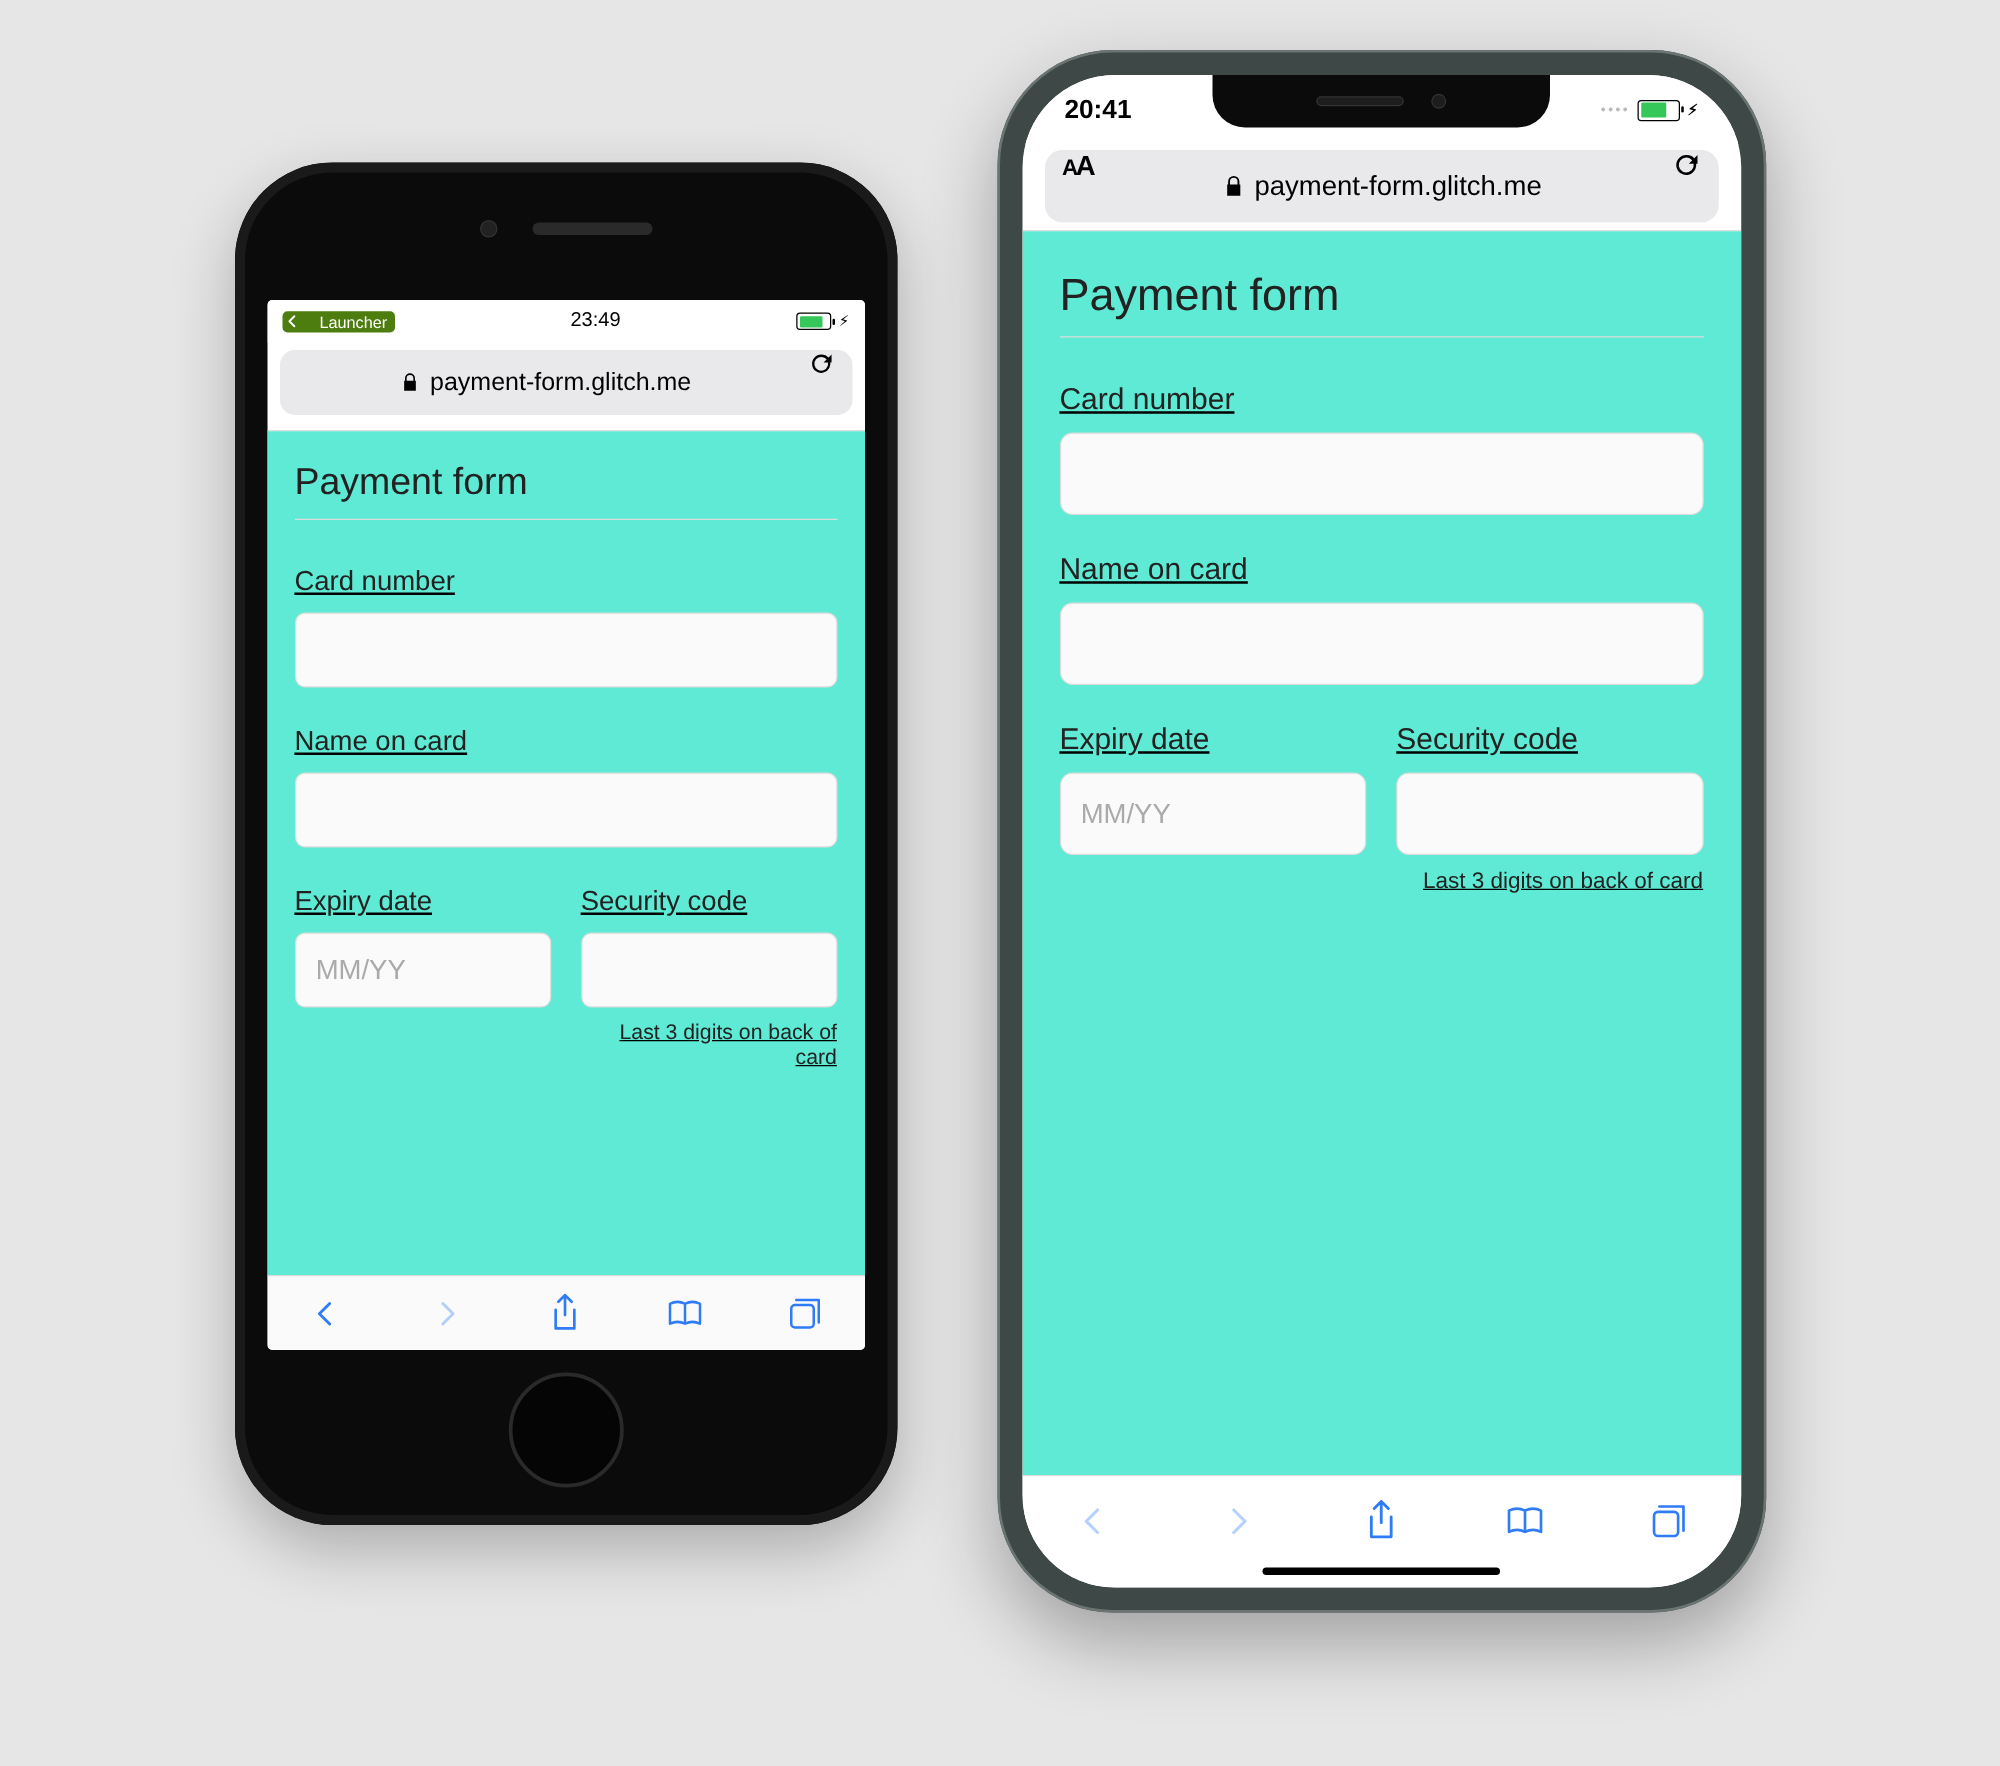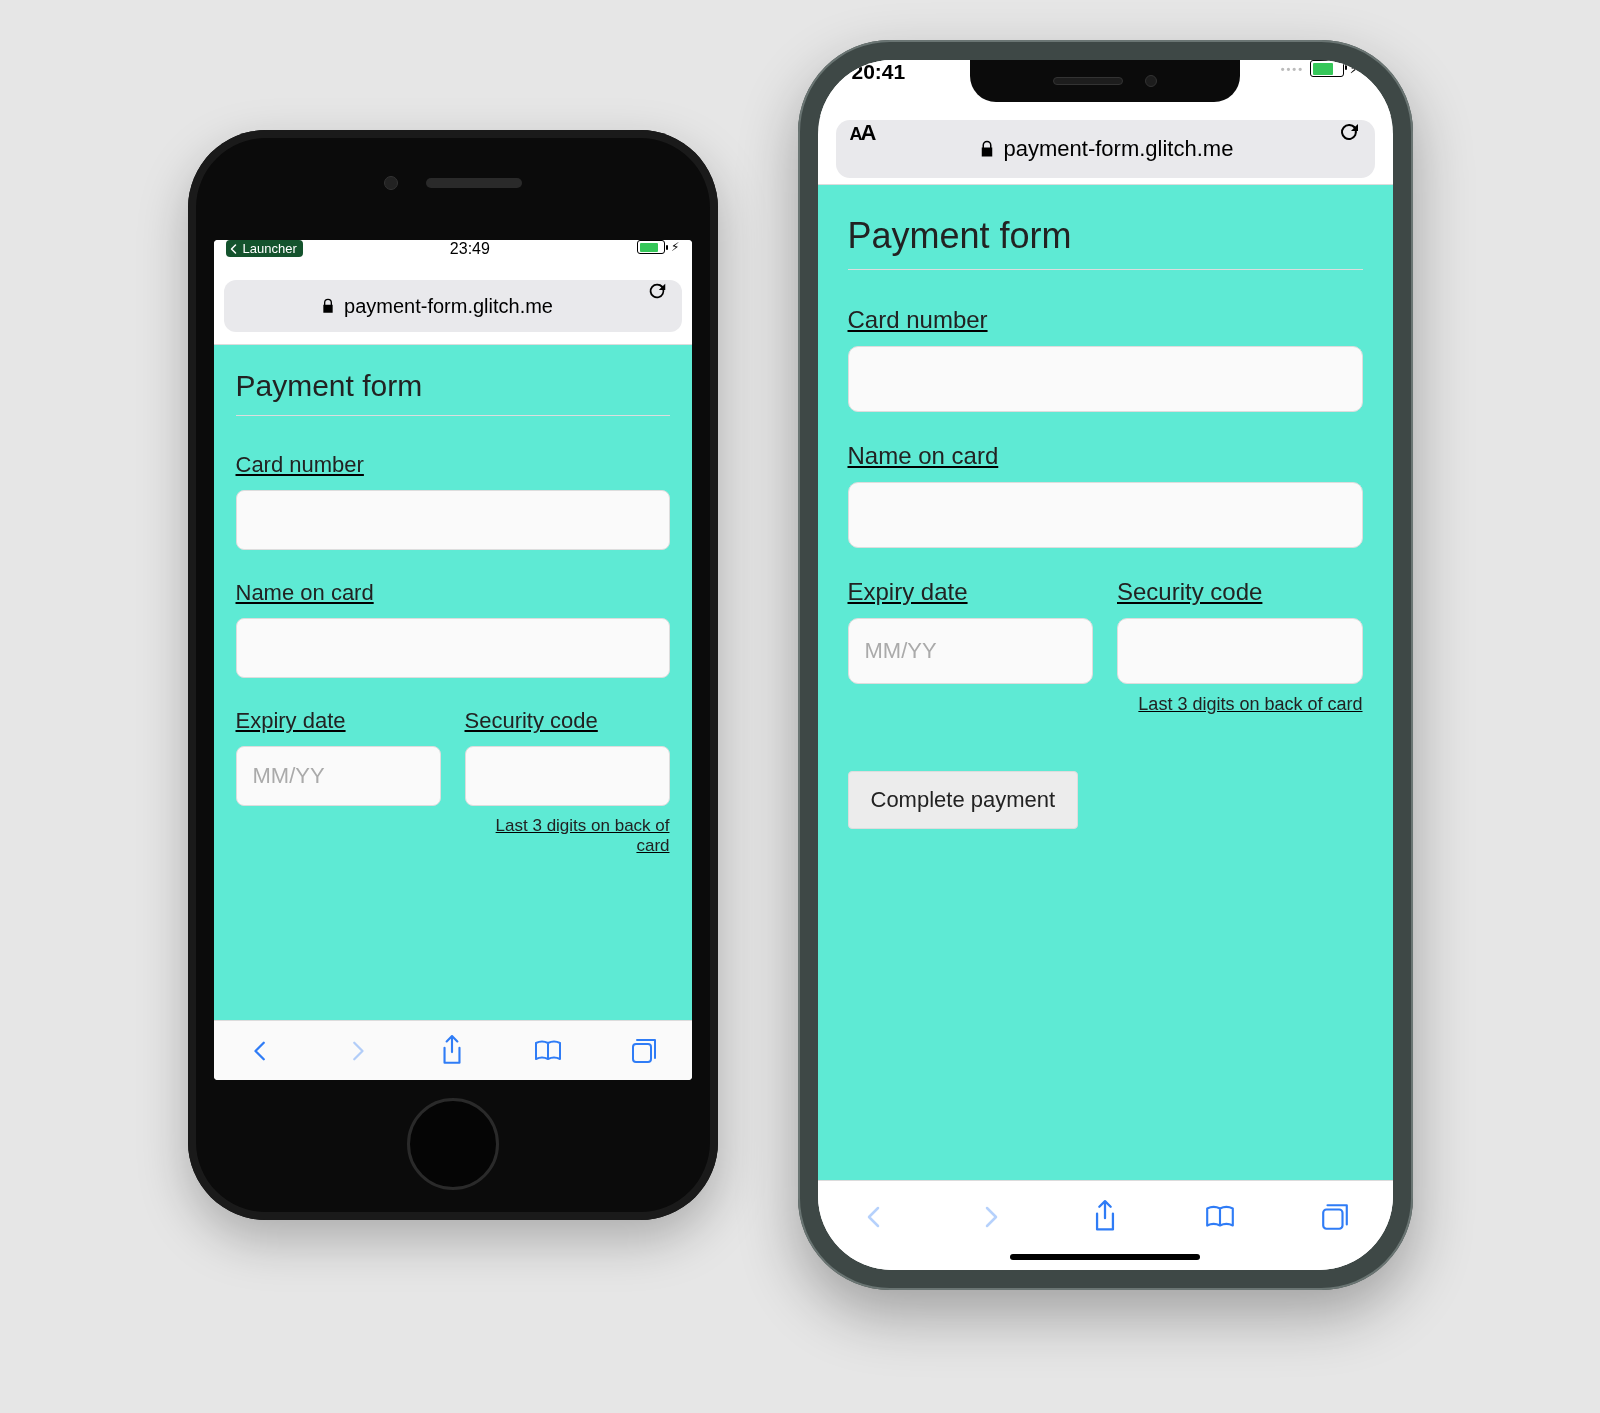--- a/index.html
+++ b/index.html
@@ -70,38 +70,38 @@
     }
     .phone-b .notch .spk { width:70px; height:8px; background:#1d1d1d; border-radius:4px; border:1px solid #333;}
     .phone-b .notch .cam { width:12px; height:12px; background:#1d1d1d; border-radius:50%; border:1px solid #333;}
     .phone-b .home-indicator {
       position:absolute; bottom:10px; left:50%; transform:translateX(-50%);
       width:190px; height:6px; background:#000; border-radius:3px; z-index:5;
     }
 
     
     .status-bar {
-      height: 34px; display:flex; align-items:flex-start; justify-content:space-between;
+      height: 34px; display:flex; align-items:center; justify-content:space-between;
       padding: 0 12px; font-size:16px; font-weight:500; color:#000; background:#fff;
     }
     .status-bar .left, .status-bar .right { display:flex; align-items:center; gap:6px; }
     .status-bar.b { height:56px; padding: 0 34px; font-size:21px; font-weight:600; }
     .battery {
       width:28px; height:14px; border:1.5px solid #000; border-radius:3px; position:relative;
       display:inline-flex; align-items:center; padding:1.5px;
     }
     .battery::after { content:""; position:absolute; right:-4px; top:4px; width:2.5px; height:5px; background:#000; border-radius:1px;}
     .battery .fill { background:#35c759; height:100%; border-radius:1px; }
     .battery.big { width:34px; height:17px; }
     .charge-bolt { font-size:12px; color:#000; }
     .dots { letter-spacing:2px; color:#bbb; font-size:11px; }
 
     .back-chip{
-      display:inline-flex; align-items:center; gap:3px;
-      background:#14532d; color:#fff; font-size:13px; padding:1px 6px 1px 2px; border-radius:4px;
+      display:inline-flex; align-items:center; gap:16px;
+      background:#4d7c0f; color:#fff; font-size:13px; padding:1px 6px 1px 2px; border-radius:4px;
     }
     .back-chip svg{display:block;}
 
     
     .url-bar {
       margin: 6px 10px; height: 52px; background:#e9e9ec; border-radius:12px;
       display:flex; gap:10px; padding:0 14px;
       font-size:20px; color:#000;
     }
     .url-bar .addr { flex:1; text-align:center; display:flex; align-items:center; justify-content:center; gap:8px; }
@@ -303,21 +303,20 @@
           <label>Expiry date</label>
           <input class="input" placeholder="MM/YY" style="">
         </div>
         <div class="col field">
           <label>Security code</label>
           <input class="input" style="">
           <div class="hint">Last 3 digits on back of card</div>
         </div>
       </div>
 
-      <button class="submit-btn">Complete payment</button>
     </div>
 
     <div class="toolbar b">
       <span class="tb-btn disabled">
         <svg width="24" height="30" viewBox="0 0 24 24">
             <path d="M15 3l-9 9 9 9" stroke="#2f7cf6" stroke-width="2.5" fill="none" stroke-linecap="round" stroke-linejoin="round"></path>
           </svg>
       </span>
       <span class="tb-btn disabled">
         <svg width="24" height="30" viewBox="0 0 24 24">

